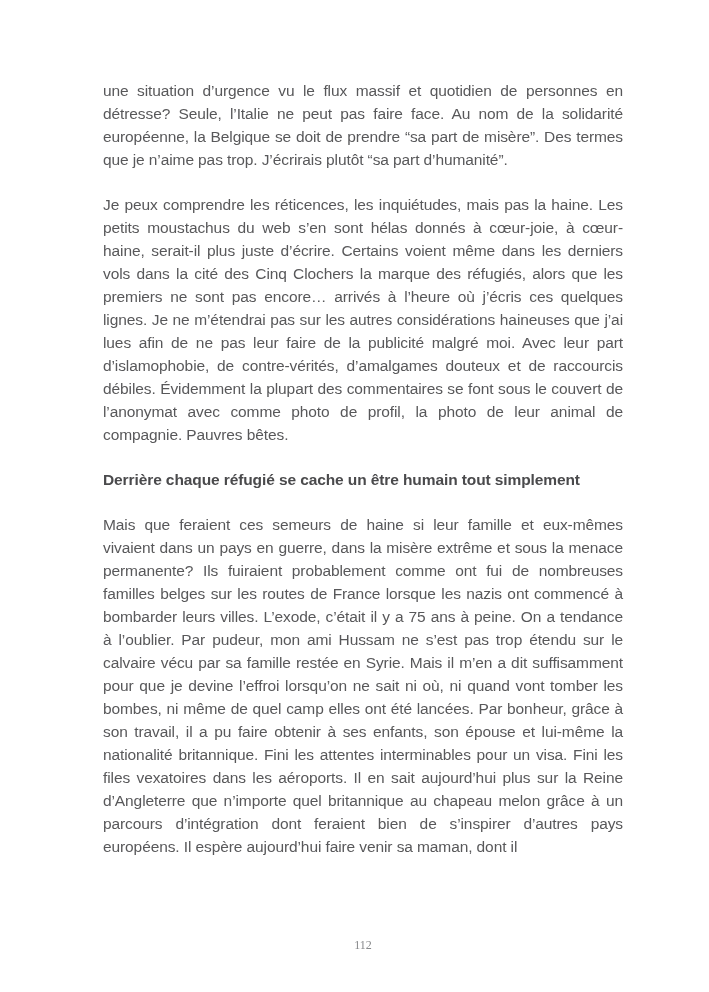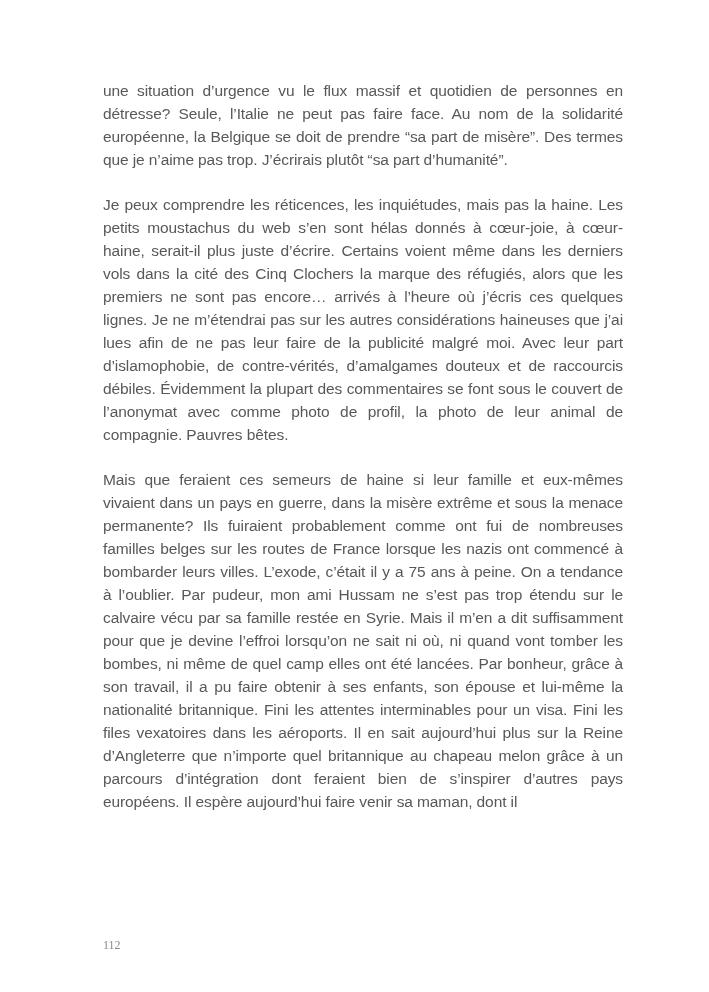--- a/index.html
+++ b/index.html
@@ -43,29 +43,30 @@
     font-weight: bold;
     color: #4a4a4c;
     text-align: left;
     letter-spacing: -0.1px;
   }
   .page-number {
     position: absolute;
     left: 103px;
     width: 520px;
     top: 938px;
-    text-align: left;
+    text-align: center;
     font-family: "Liberation Serif", serif;
     font-size: 12px;
     color: #87898b;
   }
 </style>
 </head>
 <body>
 
 <div class="page">
   <div class="text-block">
     <p class="body-para">une situation d’urgence vu le flux massif et quotidien de personnes en détresse? Seule, l’Italie ne peut pas faire face. Au nom de la solidarité européenne, la Belgique se doit de prendre “sa part de misère”. Des termes que je n’aime pas trop. J’écrirais plutôt “sa part d’humanité”.</p>
     <p class="body-para">Je peux comprendre les réticences, les inquiétudes, mais pas la haine. Les petits moustachus du web s’en sont hélas donnés à cœur-joie, à cœur-haine, serait-il plus juste d’écrire. Certains voient même dans les derniers vols dans la cité des Cinq Clochers la marque des réfugiés, alors que les premiers ne sont pas encore… arrivés à l’heure où j’écris ces quelques lignes. Je ne m’étendrai pas sur les autres considérations haineuses que j’ai lues afin de ne pas leur faire de la publicité malgré moi. Avec leur part d’islamophobie, de contre-vérités, d’amalgames douteux et de raccourcis débiles. Évidemment la plupart des commentaires se font sous le couvert de l’anonymat avec comme photo de profil, la photo de leur animal de compagnie. Pauvres bêtes.</p>
+    <h2 class="section-heading">Derrière chaque réfugié se cache un être humain tout simplement</h2>
     <p class="body-para">Mais que feraient ces semeurs de haine si leur famille et eux-mêmes vivaient dans un pays en guerre, dans la misère extrême et sous la menace permanente? Ils fuiraient probablement comme ont fui de nombreuses familles belges sur les routes de France lorsque les nazis ont commencé à bombarder leurs villes. L’exode, c’était il y a 75 ans à peine. On a tendance à l’oublier. Par pudeur, mon ami Hussam ne s’est pas trop étendu sur le calvaire vécu par sa famille restée en Syrie. Mais il m’en a dit suffisamment pour que je devine l’effroi lorsqu’on ne sait ni où, ni quand vont tomber les bombes, ni même de quel camp elles ont été lancées. Par bonheur, grâce à son travail, il a pu faire obtenir à ses enfants, son épouse et lui-même la nationalité britannique. Fini les attentes interminables pour un visa. Fini les files vexatoires dans les aéroports. Il en sait aujourd’hui plus sur la Reine d’Angleterre que n’importe quel britannique au chapeau melon grâce à un parcours d’intégration dont feraient bien de s’inspirer d’autres pays européens. Il espère aujourd’hui faire venir sa maman, dont il</p>
   </div>
   <div class="page-number">112</div>
 </div>
 
 </body></html>

